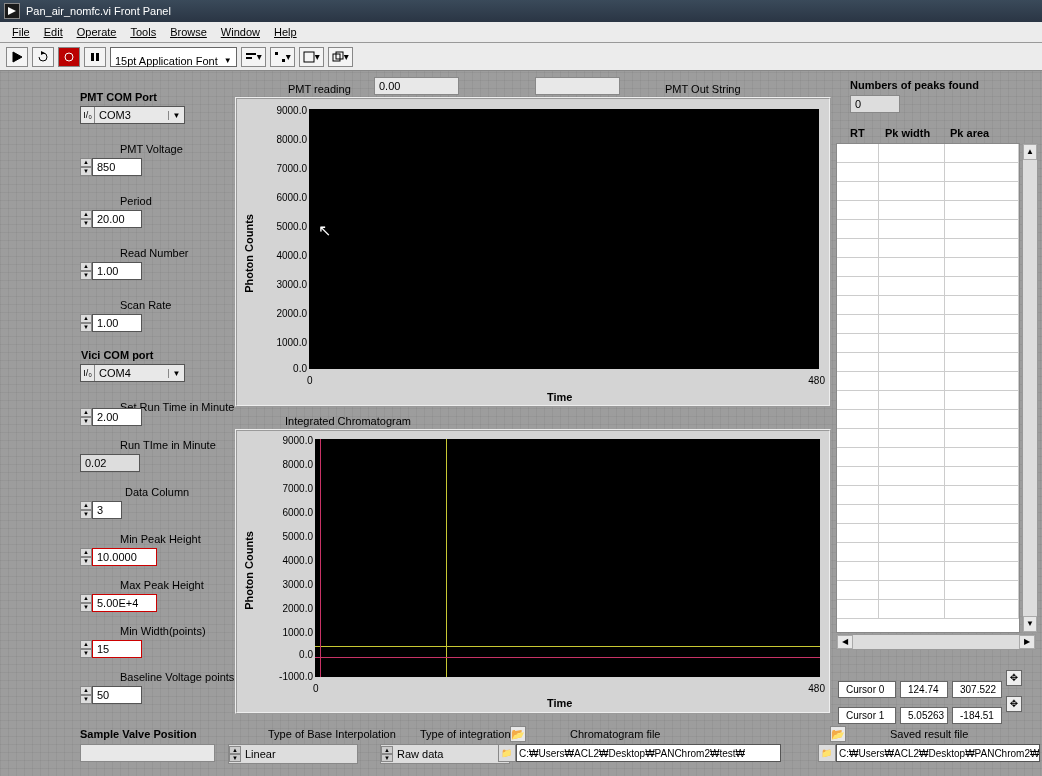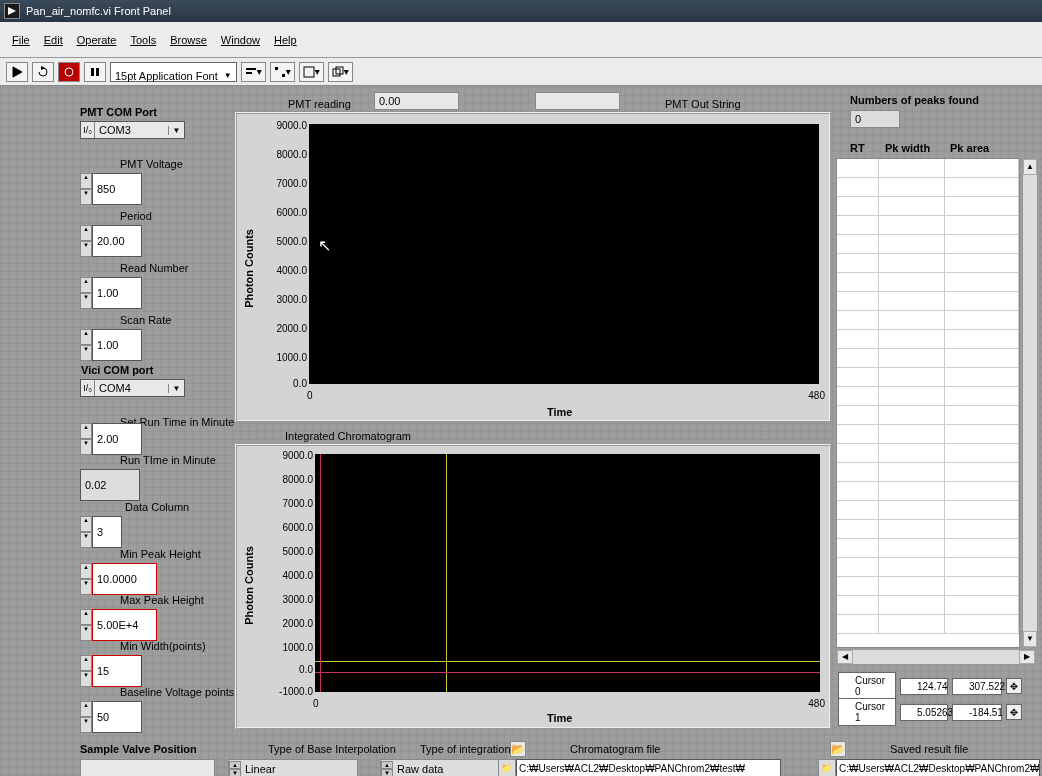--- a/index.html
+++ b/index.html
@@ -4,21 +4,21 @@
 <style>
 * { box-sizing: border-box; margin: 0; padding: 0; font-family: Tahoma, Arial, sans-serif; font-size: 11px; }
 body { background: #5a6775; width: 1042px; height: 776px; overflow: hidden; }
 
 
 .titlebar { background: linear-gradient(#3a4a5a, #2a3544); height: 22px; display: flex; align-items: center; padding: 0 4px; color: #fff; }
 .titlebar .icon-box { width: 16px; height: 16px; background: #1a1a1a; border: 1px solid #888; margin-right: 6px; display:flex; align-items:center; justify-content:center; }
 .titlebar .icon-box svg { width:10px; height:10px; }
 
 
-.menubar { background: #ececec; height: 36px; display: flex; align-items: center; padding: 2px 6px; gap: 2px; border-bottom: 1px solid #999; }
+.menubar { background: #ececec; height: 21px; display: flex; align-items: center; padding: 2px 6px; gap: 2px; border-bottom: 1px solid #999; }
 .menubar span { padding: 2px 6px; text-decoration: underline; text-decoration-color: #000; text-underline-offset: 1px; cursor: default; }
 .menubar span:first-letter { text-decoration: underline; }
 
 
 .toolbar { background: #ececec; height: 28px; display: flex; align-items: center; padding: 2px 6px; gap: 4px; border-bottom: 1px solid #888; }
 .tbtn { border: 1px solid #888; background: #f4f4f4; height: 20px; min-width: 22px; display:flex; align-items:center; justify-content:center; padding: 0 3px; font-size: 10px; }
 .tbtn svg { width: 12px; height: 12px; }
 .font-select { border: 1px solid #666; background: #fff; height: 20px; padding: 8px 18px 0 4px; display:flex; align-items:center; position:relative; }
 .font-select::after { content:'▼'; position:absolute; right:4px; font-size:8px; }
 
@@ -27,21 +27,21 @@
 
 .lbl { position:absolute; color:#000; font-weight:bold; font-size:11px; }
 .lbl-normal { font-weight: normal; padding-left: 40px; }
 
 
 .combo { position:absolute; border:1px solid #555; background:#e8e8e8; height:18px; display:flex; align-items:center; }
 .combo .pre { width:14px; text-align:center; border-right:1px solid #888; font-size:9px; line-height:16px; }
 .combo .val { flex:1; padding:0 4px; font-size:11px; }
 .combo .arr { width:16px; text-align:center; border-left:1px solid #888; font-size:8px; }
 
-.num-ctrl { position:absolute; display:flex; height:32px; }
+.num-ctrl { position:absolute; display:flex; height:18px; }
 .num-ctrl .spin { width:12px; display:flex; flex-direction:column; }
 .num-ctrl .spin div { flex:1; background:#ddd; border:1px solid #888; font-size:6px; text-align:center; line-height:7px; }
 .num-ctrl .box { border:1px solid #555; background:#fff; padding:0 4px; display:flex; align-items:center; min-width:50px; }
 .num-ctrl.red .box { border:1px solid #c00; }
 .num-ctrl.gray .box { background:#ddd; }
 
 .disp-box { position:absolute; border:1px solid #888; background:#e8e8e8; height:18px; display:flex; align-items:center; padding:0 4px; }
 
 
 .chart-frame { position:absolute; background:#d4d4d4; border:2px ridge #eee; }
@@ -57,21 +57,21 @@
 .peak-table .cell { border-right:1px solid #ccc; padding:2px 4px; }
 
 .scrollbar-v { position:absolute; width:16px; background:#ddd; border:1px solid #999; }
 .scrollbar-v .arr { height:16px; background:#e8e8e8; border:1px solid #aaa; text-align:center; font-size:8px; line-height:14px; }
 .scrollbar-h { position:absolute; height:16px; background:#ddd; border:1px solid #999; display:flex; }
 .scrollbar-h .arr { width:16px; background:#e8e8e8; border:1px solid #aaa; text-align:center; font-size:8px; line-height:12px; }
 .scrollbar-h .track { flex:1; }
 
 
 .cursor-row { position:absolute; display:flex; gap:4px; align-items:center; }
-.cursor-row .cbox { border:1px solid #666; background:#fff; padding:2px 16px; font-size:10px; }
+.cursor-row .cbox { border:1px solid #666; background:#fff; padding:2px 7px; font-size:10px;margin-top:24px; }
 .cursor-row .move { width:16px; height:16px; border:1px solid #666; background:#eee; display:flex; align-items:center; justify-content:center; font-size:10px; }
 
 
 .bottom-combo { position:absolute; border:1px solid #888; background:#ddd; height:20px; display:flex; align-items:center; }
 .bottom-combo .spin2 { width:12px; display:flex; flex-direction:column; }
 .bottom-combo .spin2 div { flex:1; border:1px solid #888; background:#ccc; font-size:6px; text-align:center; }
 .bottom-combo .val { flex:1; padding:0 4px; }
 .path-ctrl { position:absolute; display:flex; height:18px; }
 .path-ctrl .br { width:18px; border:1px solid #888; background:#ddd; text-align:center; font-size:9px; line-height:16px; }
 .path-ctrl .pth { border:1px solid #555; background:#fff; padding:0 2px; font-size:10px; overflow:hidden; white-space:nowrap; display:flex; align-items:center; }

